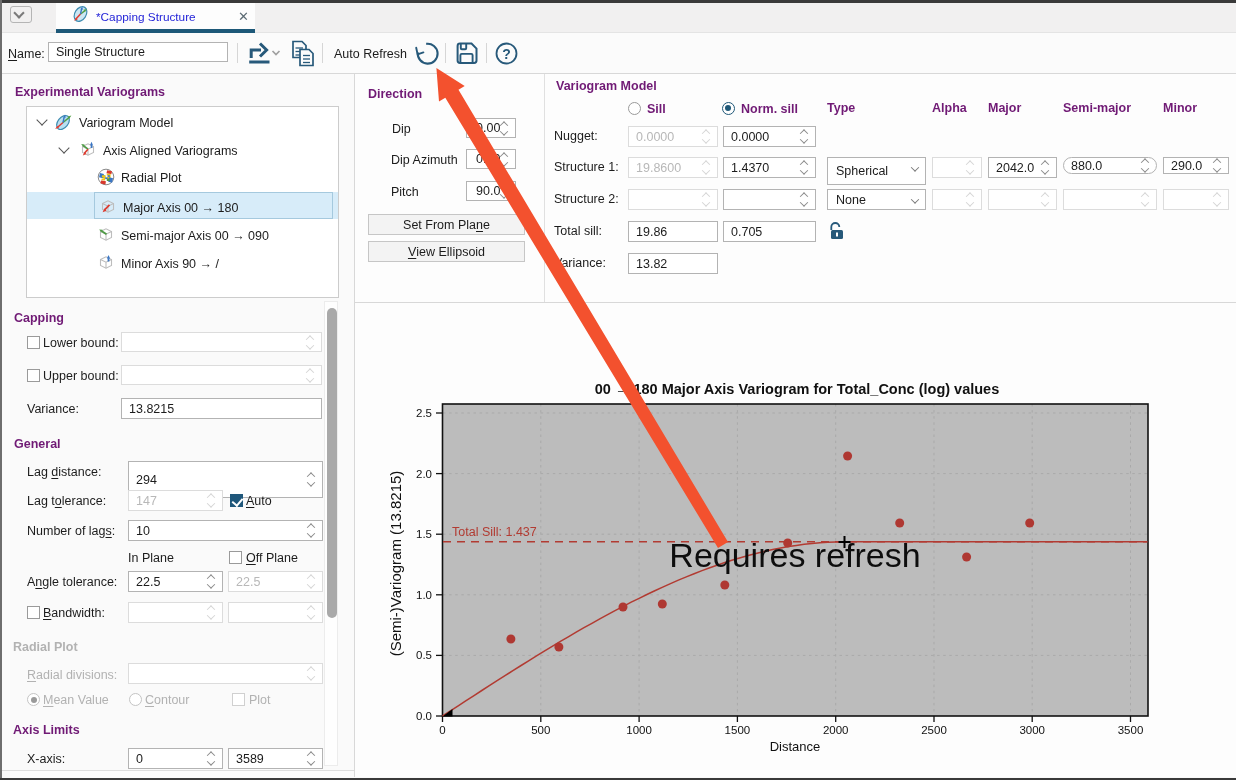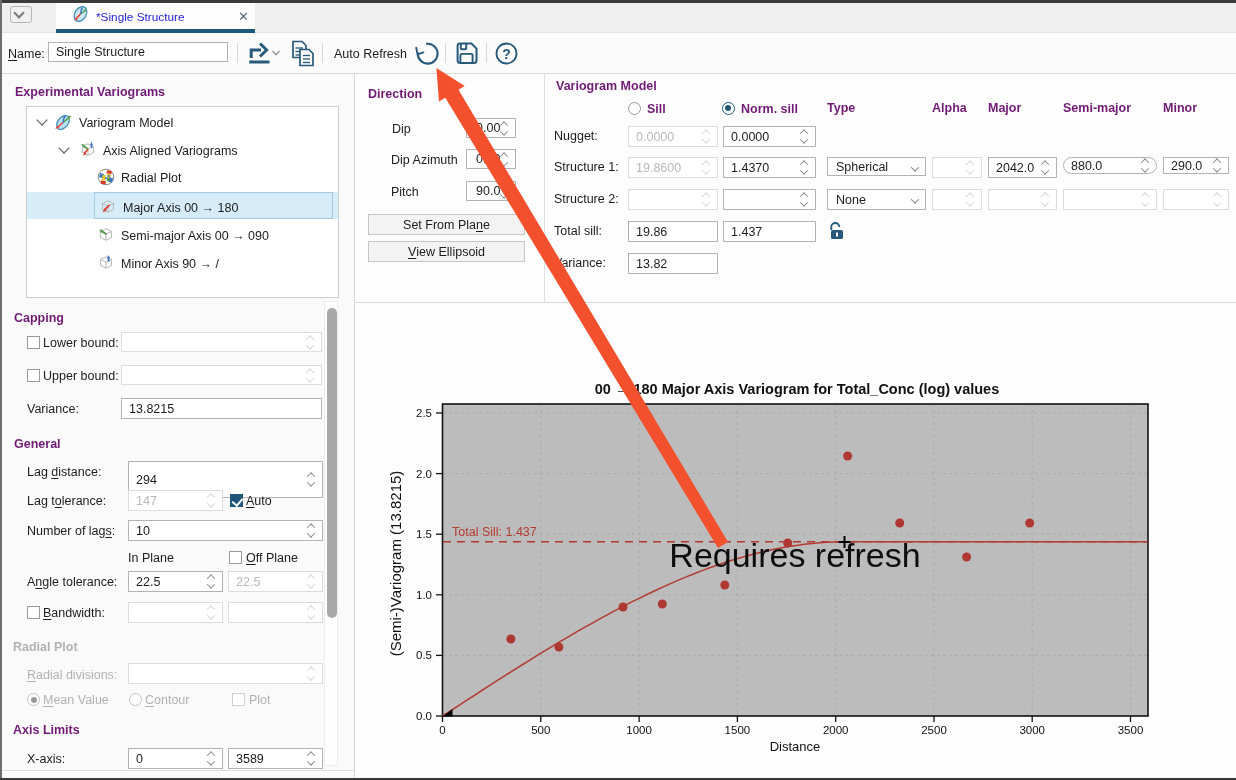--- a/index.html
+++ b/index.html
@@ -42,21 +42,21 @@
 <div class="abs" style="left:56px;top:0;width:199px;height:33px;background:#fdfdfd;border-bottom:4px solid #1d5878;"></div>
 <svg class="abs" style="left:72px;top:5px;" width="17" height="18" viewBox="0 0 17 18">
  <ellipse cx="8.5" cy="9" rx="5.6" ry="7.9" transform="rotate(33 8.5 9)" fill="#cce7f4" stroke="#3f8cb0" stroke-width="1.2"></ellipse>
  <line x1="8.5" y1="9" x2="3.4" y2="14.6" stroke="#e03c31" stroke-width="1.5"></line>
  <path d="M2.2,16 L5.8,14.3 L4.1,12.7 Z" fill="#e03c31"></path>
  <line x1="8.5" y1="9" x2="13.4" y2="5.3" stroke="#53a047" stroke-width="1.5"></line>
  <path d="M14.9,4.1 L11.4,4.8 L12.9,6.8 Z" fill="#53a047"></path>
  <line x1="8.5" y1="9" x2="9.7" y2="3.4" stroke="#3a76c4" stroke-width="1.4"></line>
  <path d="M10.2,1.5 L8.5,4.3 L10.9,4.8 Z" fill="#3a76c4"></path>
 </svg>
-<div class="abs" style="left:96px;top:10px;font-size:11.8px;color:#2424d8;">*Single Structure</div>
+<div class="abs" style="left:96px;top:10px;font-size:11.8px;color:#2424d8;">*Capping Structure</div>
 <div class="abs" style="left:238px;top:9px;font-size:13px;color:#5c6b74;">✕</div>
 
 <div class="abs" style="left:0;top:33px;width:1236px;height:41px;background:#fbfbfb;border-bottom:1px solid #d8d8d8;"></div>
 <div class="lbl" style="left:8px;top:47px;"><u>N</u>ame:</div>
 <div class="inp" style="left:48px;top:42px;width:180px;height:20px;">Single Structure</div>
 <div class="sep" style="left:237px;top:43px;height:20px;"></div>
 
 <svg class="abs" style="left:248px;top:40px;" width="34" height="25" viewBox="0 0 34 25">
  <path d="M3.2,18 V10 H13" fill="none" stroke="#27597a" stroke-width="3"></path>
  <path d="M12,3.5 L18.6,10 L12,16.5" fill="none" stroke="#27597a" stroke-width="3"></path>
@@ -300,21 +300,21 @@
       </div></div>
 <div class="lbl" style="left:554px;top:160px;">Structure 1:</div>
     <div class="inp d" style="left:628px;top:157px;width:90px;height:21px;">19.8600<div class="spin d">
         <div class="cu"></div>
         <div class="cd"></div>
       </div></div>
     <div class="inp" style="left:723px;top:157px;width:93px;height:21px;">1.4370<div class="spin">
         <div class="cu"></div>
         <div class="cd"></div>
       </div></div>
-    <div class="ddl" style="left:827px;top:157px;width:99px;height:19px;">Spherical<div class="cd"></div></div>
+    <div class="ddl" style="left:827px;top:157px;width:99px;height:28px;">Spherical<div class="cd"></div></div>
     <div class="inp d" style="left:932px;top:157px;width:50px;height:21px;">
       <div class="spin d">
         <div class="cu"></div>
         <div class="cd"></div>
       </div>
     </div>
     <div class="inp" style="left:988px;top:157px;width:69px;height:21px;">2042.0<div class="spin">
         <div class="cu"></div>
         <div class="cd"></div>
       </div></div>
@@ -359,21 +359,21 @@
       </div>
     </div>
     <div class="inp d" style="left:1163px;top:189px;width:66px;height:21px;">
       <div class="spin d">
         <div class="cu"></div>
         <div class="cd"></div>
       </div>
     </div>
 <div class="lbl" style="left:554px;top:224px;">Total sill:</div>
 <div class="inp" style="left:628px;top:221px;width:90px;height:21px;">19.86</div>
-<div class="inp" style="left:723px;top:221px;width:93px;height:21px;">1.437</div>
+<div class="inp" style="left:723px;top:221px;width:93px;height:21px;">0.705</div>
 <svg class="abs" style="left:829px;top:222px;" width="16" height="18" viewBox="0 0 16 18">
       <path d="M3.5,8 L3.5,5 a4,4 0 0 1 8,0" fill="none" stroke="#27597a" stroke-width="1.8" transform="translate(-1.2,0)"></path>
       <rect x="2" y="8" width="12" height="9" rx="1.5" fill="#27597a"></rect>
       <rect x="7" y="10.5" width="2" height="4" fill="#fff"></rect>
     </svg>
 <div class="lbl" style="left:554px;top:256px;">Variance:</div>
 <div class="inp" style="left:628px;top:253px;width:90px;height:21px;">13.82</div>
 
 <svg class="abs" style="left:0;top:303px;" width="1236" height="474" viewBox="0 303 1236 474">
  <rect x="442.5" y="404" width="705.5" height="312" fill="#bcbcbc" stroke="none"></rect>

